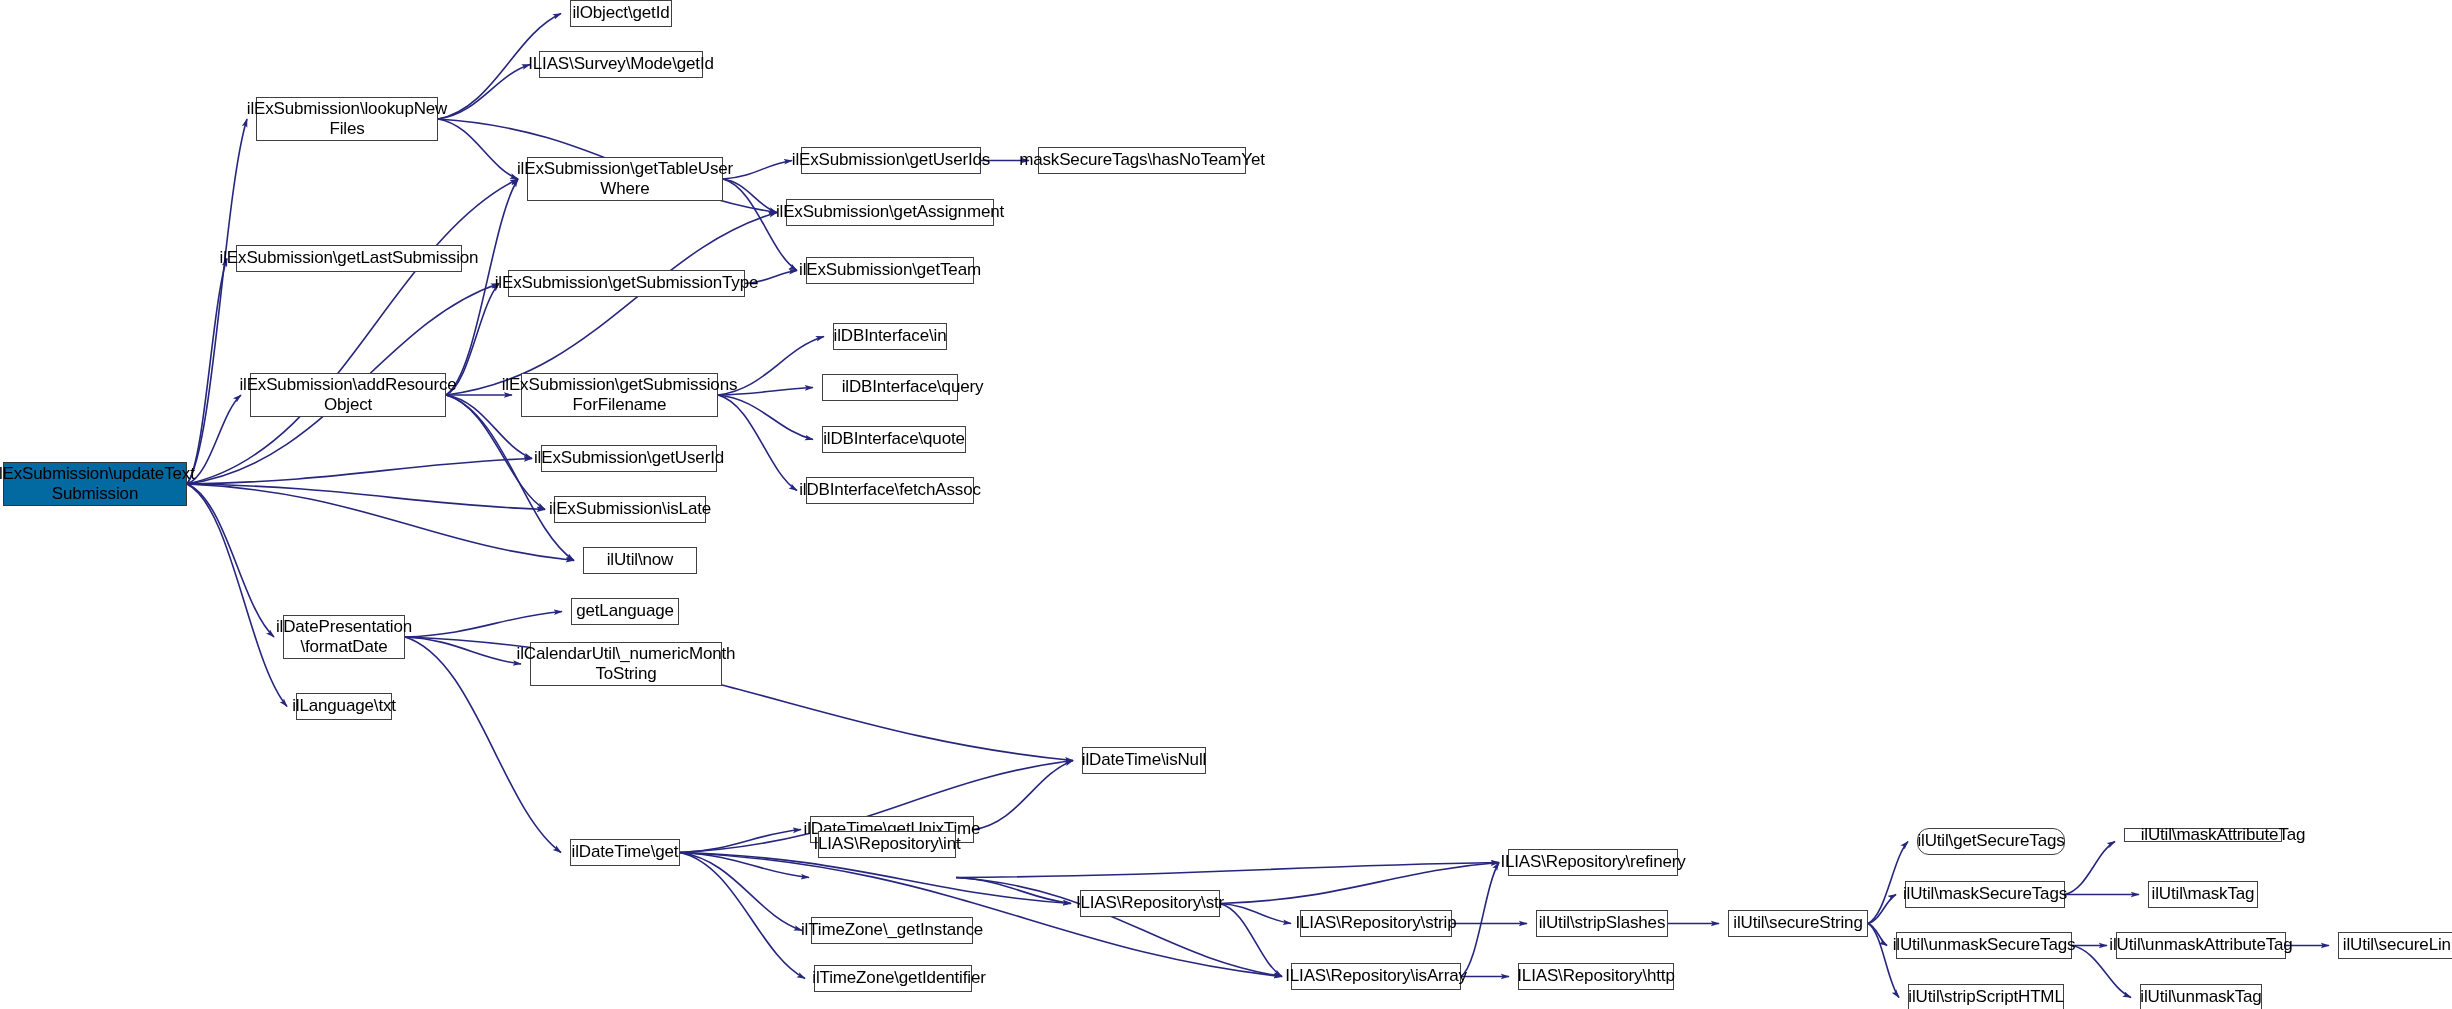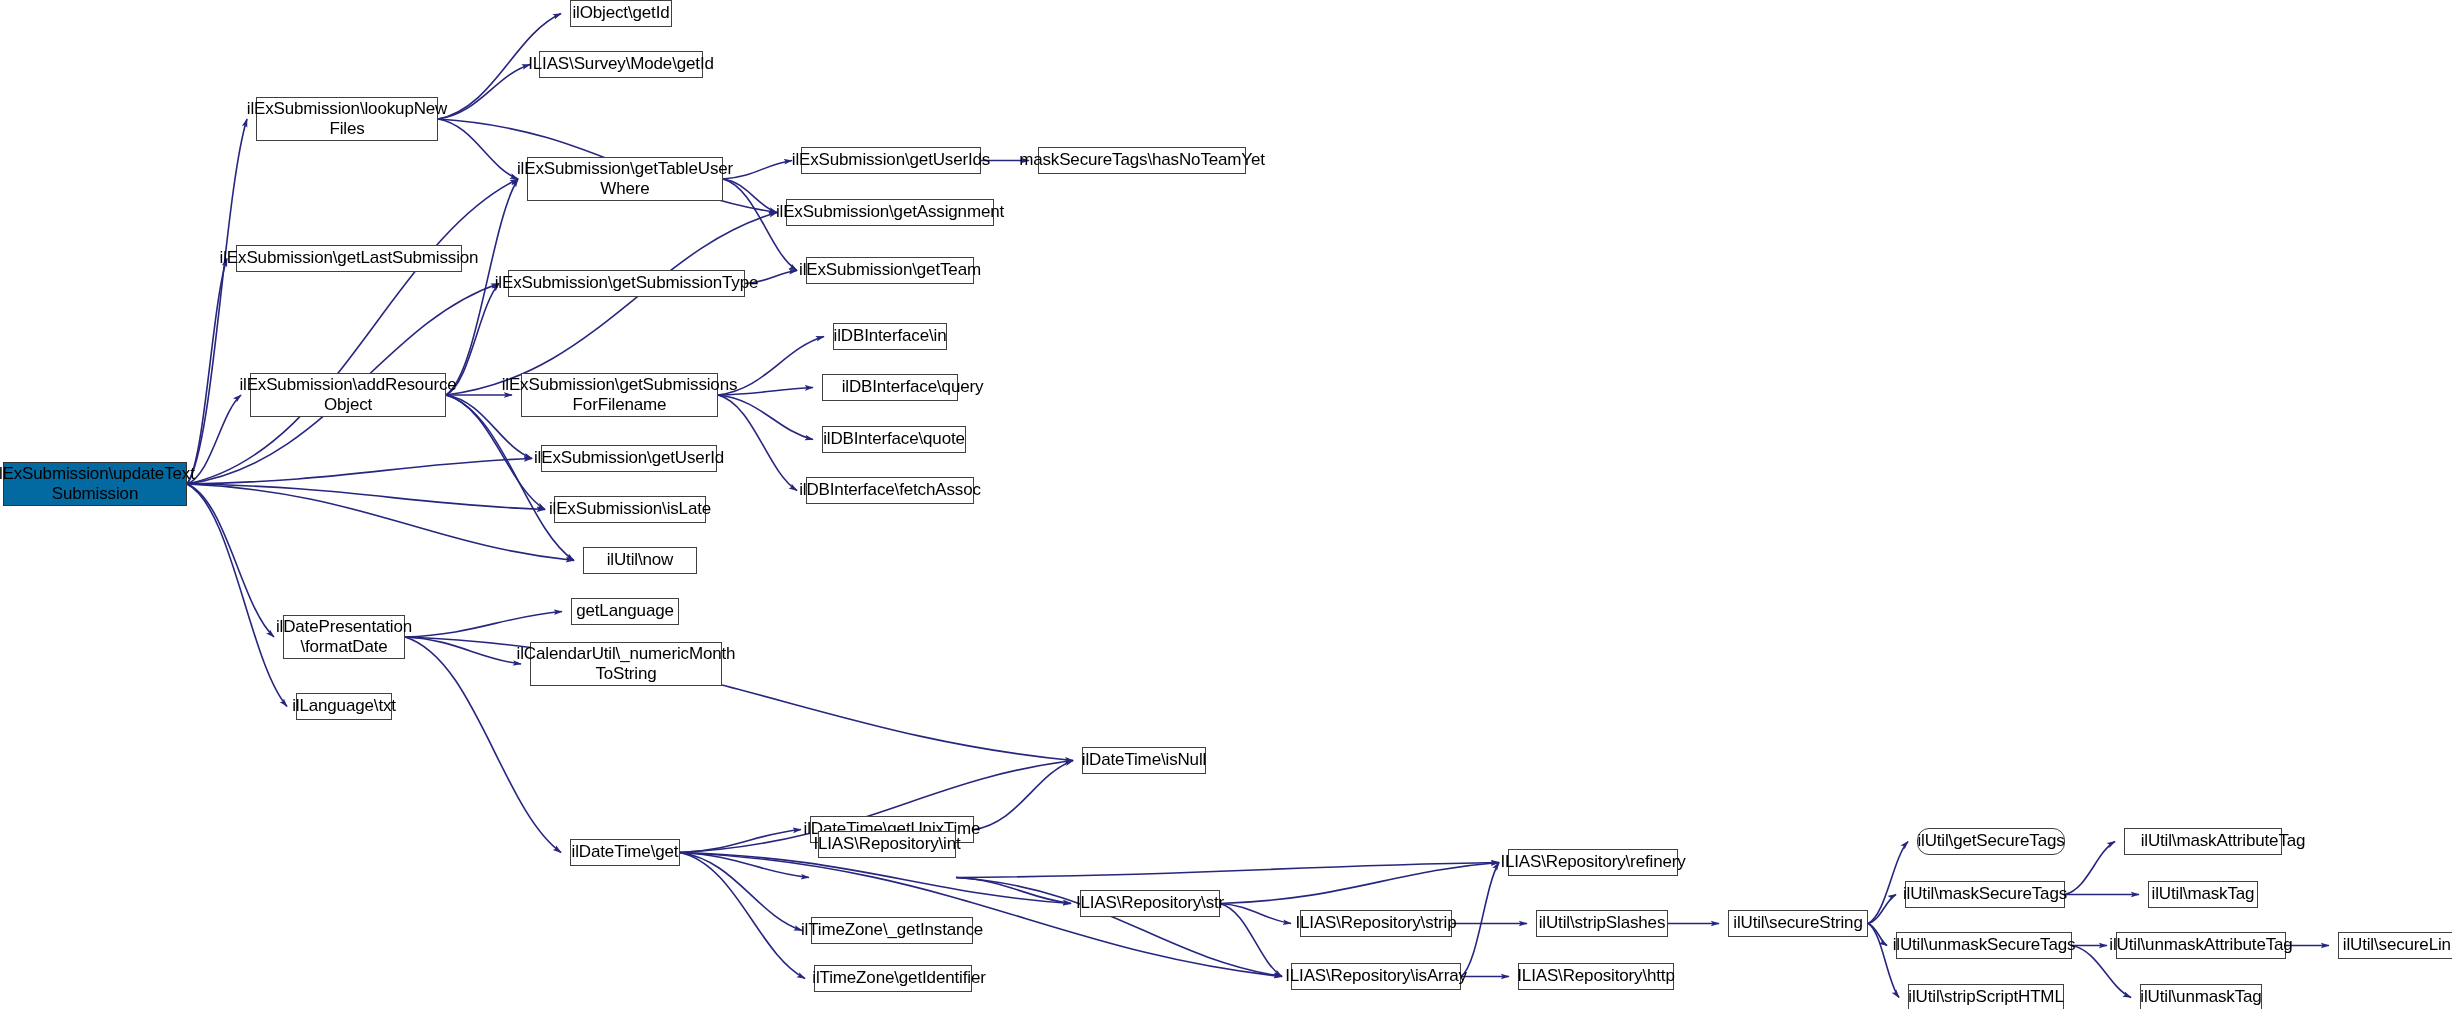--- a/index.html
+++ b/index.html
@@ -140,19 +140,19 @@
       <div class="node" style="left: 1300px; top: 910px; width: 152px; height: 27px;">ILIAS\Repository\strip</div>
       <div class="node" style="left: 1291px; top: 963px; width: 170px; height: 27px;">ILIAS\Repository\isArray</div>
       <div class="node" style="left: 1508px; top: 849px; width: 170px; height: 27px;">ILIAS\Repository\refinery</div>
       <div class="node" style="left: 1536px; top: 910px; width: 132px; height: 27px;">ilUtil\stripSlashes</div>
       <div class="node" style="left: 1518px; top: 963px; width: 156px; height: 27px;">ILIAS\Repository\http</div>
       <div class="node" style="left: 1728px; top: 910px; width: 140px; height: 27px;">ilUtil\secureString</div>
       <div class="node" style="left: 1917px; top: 828px; width: 148px; height: 27px; border-radius: 12px;">ilUtil\getSecureTags</div>
       <div class="node" style="left: 1905px; top: 881px; width: 160px; height: 27px; text-align: right;">ilUtil\maskSecureTags</div>
       <div class="node" style="left: 1896px; top: 932px; width: 176px; height: 27px;">ilUtil\unmaskSecureTags</div>
       <div class="node" style="left: 1908px; top: 984px; width: 156px; height: 27px;">ilUtil\stripScriptHTML</div>
-      <div class="node" style="left: 2124px; top: 828px; width: 158px; height: 27px; padding-left: 40px;">ilUtil\maskAttributeTag</div>
+      <div class="node" style="left: 2124px; top: 828px; width: 158px; height: 14px; padding-left: 40px;">ilUtil\maskAttributeTag</div>
       <div class="node" style="left: 2148px; top: 881px; width: 110px; height: 27px;">ilUtil\maskTag</div>
       <div class="node" style="left: 2116px; top: 932px; width: 170px; height: 27px;">ilUtil\unmaskAttributeTag</div>
       <div class="node" style="left: 2140px; top: 984px; width: 122px; height: 27px;">ilUtil\unmaskTag</div>
       <div class="node" style="left: 2338px; top: 932px; width: 126px; height: 27px;">ilUtil\secureLink</div>
     </div>
 </div>
 
 </body></html>

